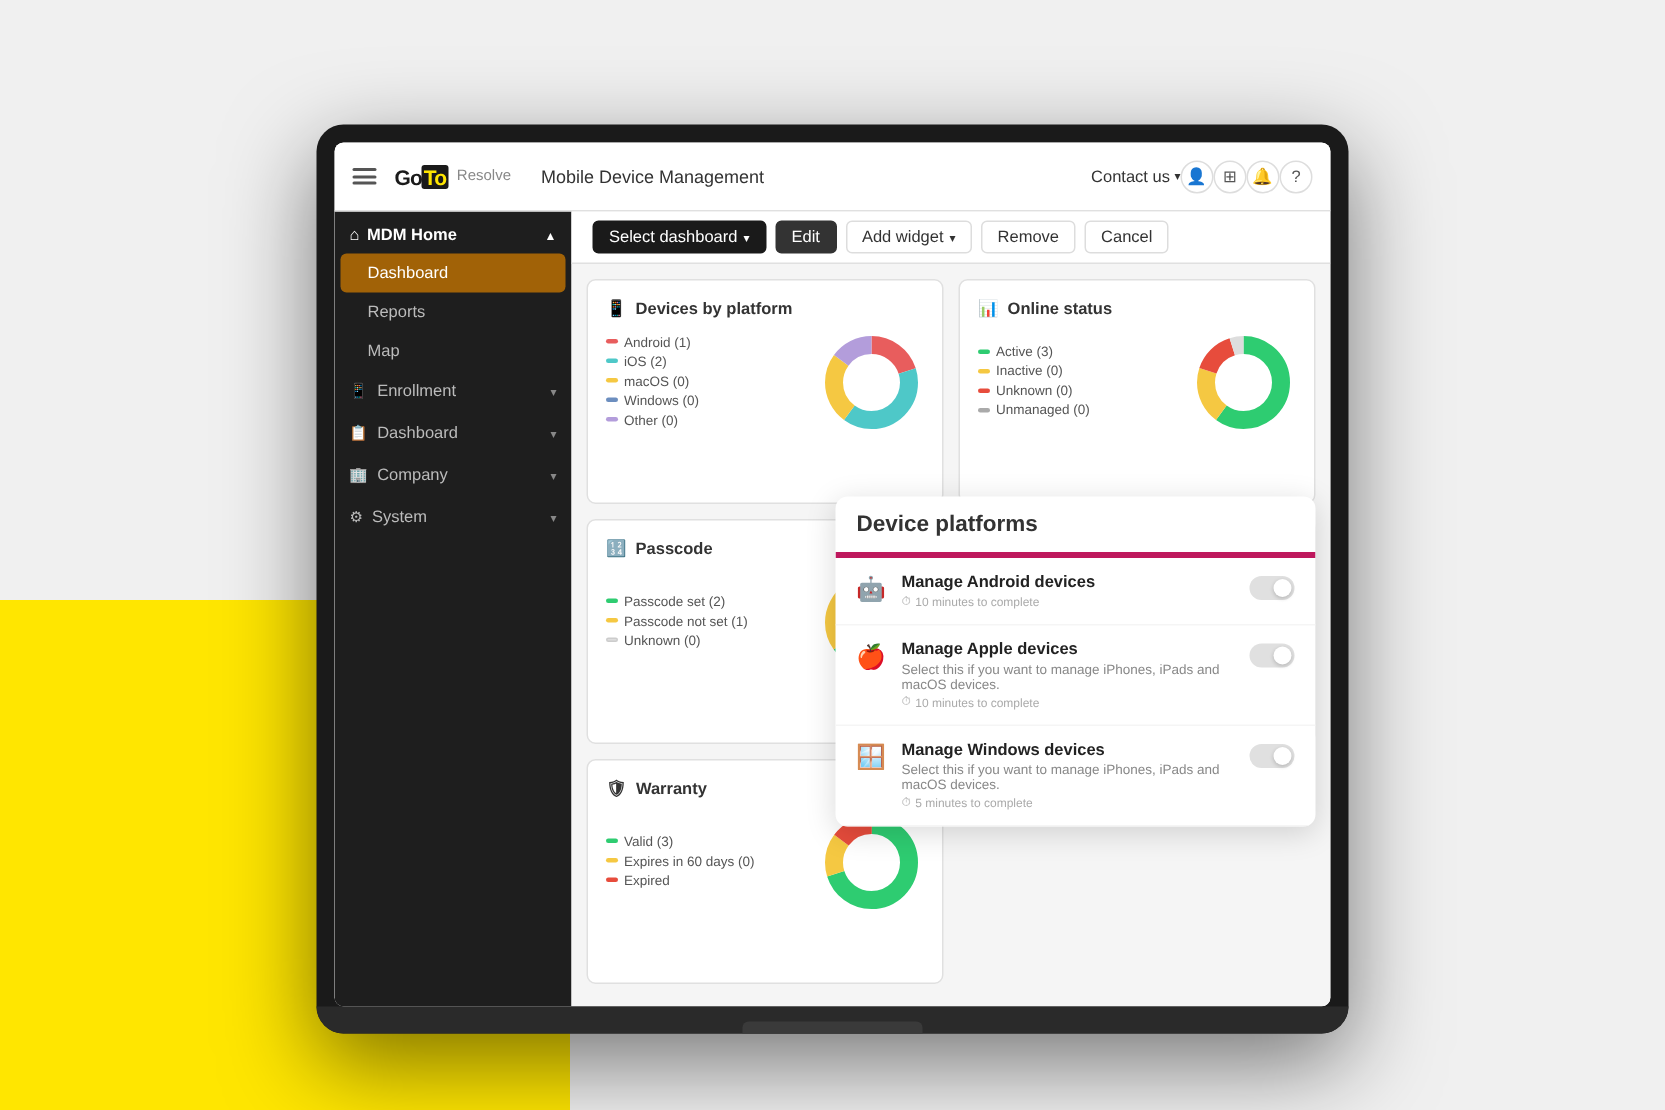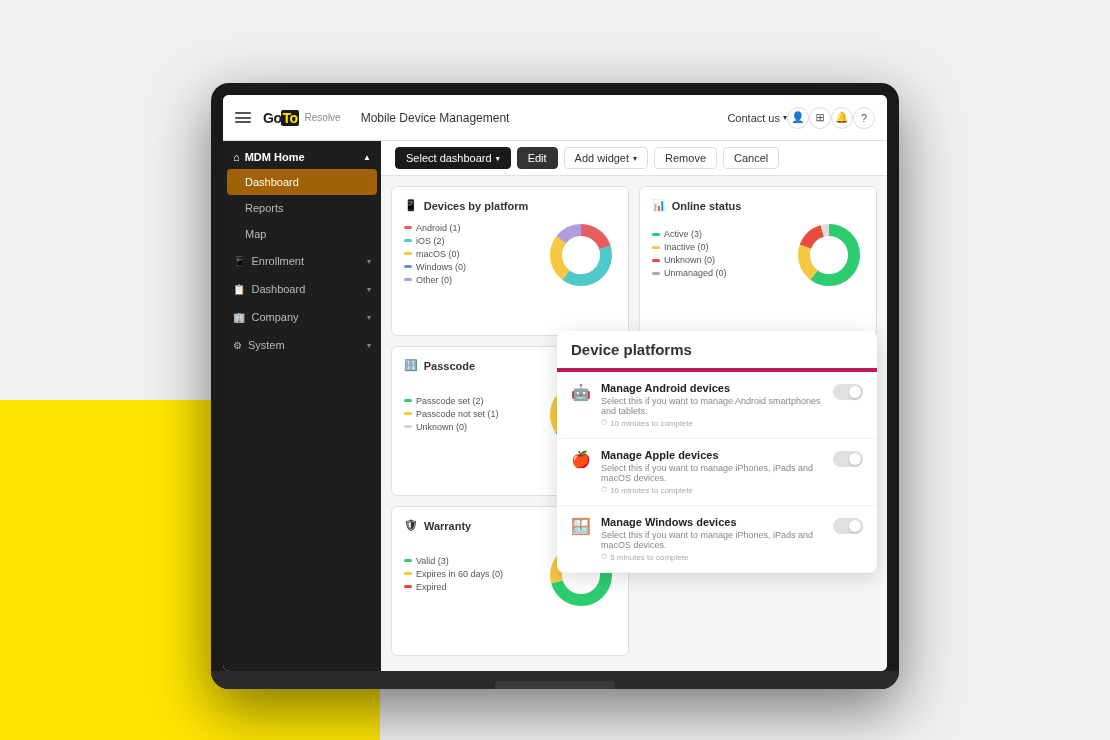--- a/index.html
+++ b/index.html
@@ -668,21 +668,20 @@
 
         </div>
 
         <div class="device-platforms-panel">
           <div class="panel-header">Device platforms</div>
 
           <div class="platform-item">
             <div class="platform-icon">🤖</div>
             <div class="platform-info">
               <div class="platform-title">Manage Android devices</div>
-              <div class="platform-desc">Select this if you want to manage Android smartphones and tablets.</div>
               <div class="platform-time">
                 <span style="font-size:8px;">⏱</span>
                 <span>10 minutes to complete</span>
               </div>
             </div>
             <div class="toggle"></div>
           </div>
 
           <div class="platform-item">
             <div class="platform-icon">🍎</div>

